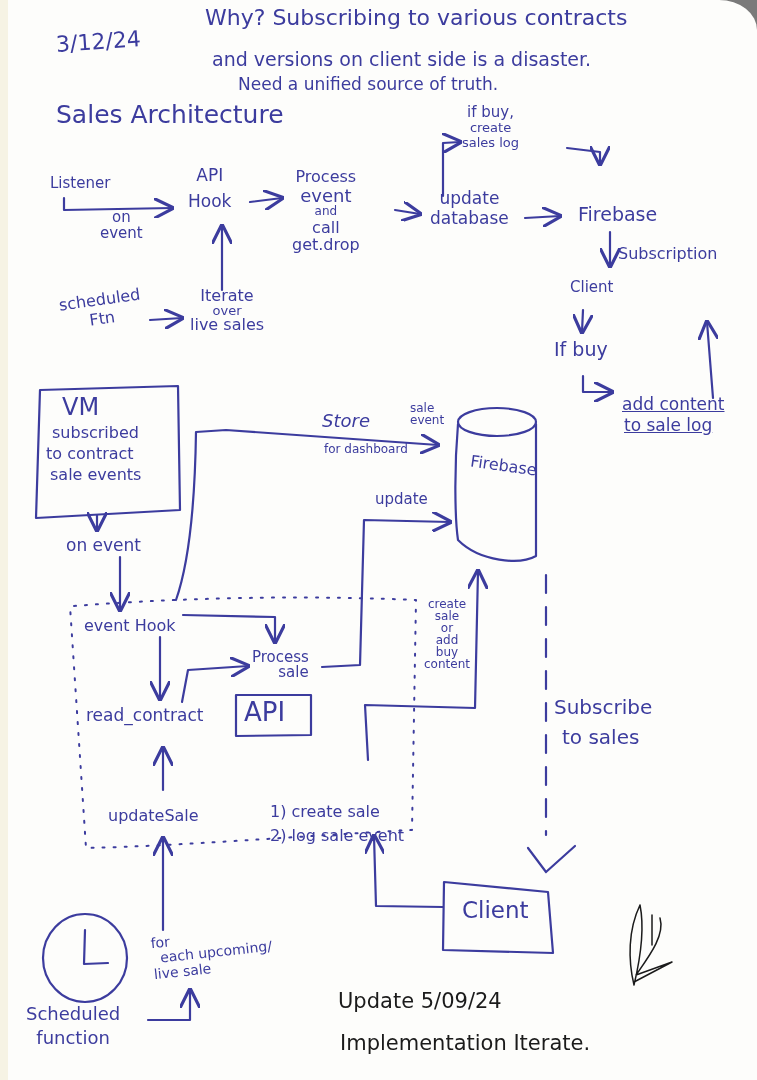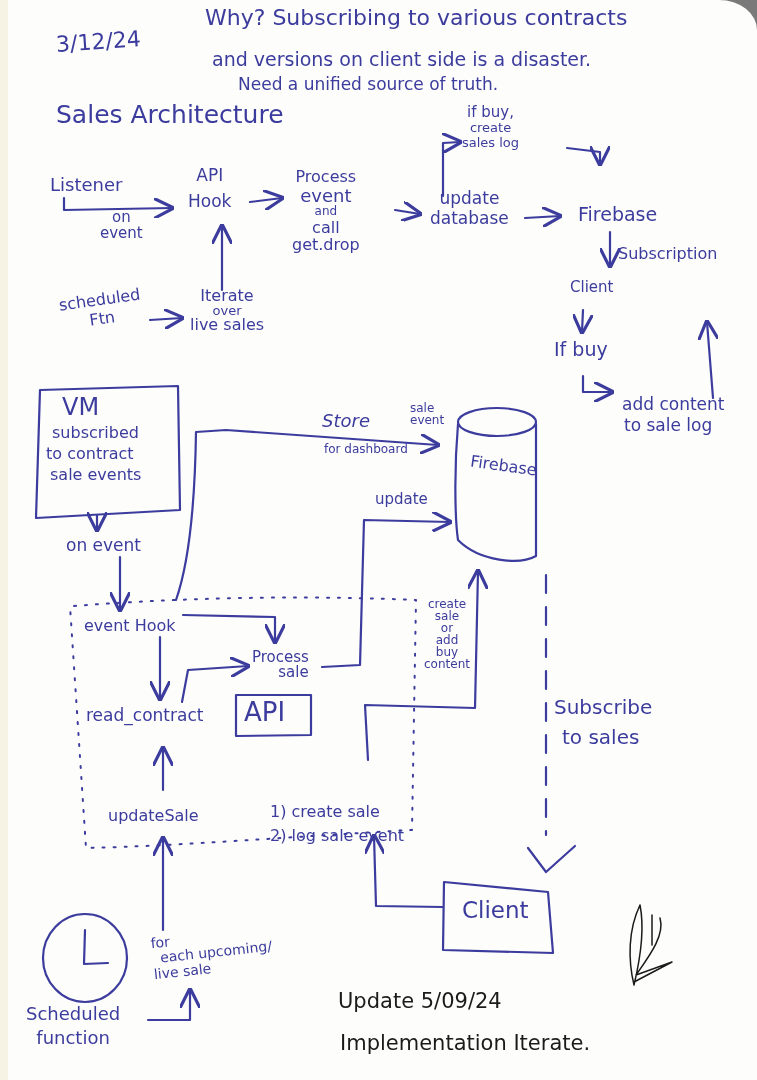--- a/index.html
+++ b/index.html
@@ -85,21 +85,21 @@
 
   <path class="sig" d="M640,905 C628,930 628,960 634,985 C640,960 645,930 640,905 M652,915 L652,945 M660,918 C665,935 650,955 636,975 L672,962 L634,982"></path>
 </svg>
 
 <div class="t" style="--ink:#3c3c9e; left:56px; top:30px; font-size:22px; transform:rotate(-4deg);">3/12/24</div>
 <div class="t" style="--ink:#3c3c9e; left:205px; top:6px; font-size:22px;">Why? Subscribing to various contracts</div>
 <div class="t" style="--ink:#3c3c9e; left:212px; top:50px; font-size:19px;">and versions on client side is a disaster.</div>
 <div class="t" style="--ink:#3c3c9e; left:238px; top:76px; font-size:17px;">Need a unified source of truth.</div>
 <div class="t" style="--ink:#3c3c9e; left:56px; top:102px; font-size:25px;">Sales Architecture</div>
 
-<div class="t" style="--ink:#3c3c9e; left:50px; top:176px; font-size:18px;">Listener</div>
+<div class="t" style="--ink:#3c3c9e; left:50px; top:176px; font-size:15px;">Listener</div>
 <div class="t c" style="--ink:#3c3c9e; left:100px; top:210px; font-size:15px;">
   <div>on</div>
     <div>event</div>
 </div>
 <div class="t c" style="--ink:#3c3c9e; left:188px; top:163px; font-size:17px; line-height:1.5;">
   <div>API</div>
     <div>Hook</div>
 </div>
 <div class="t c" style="--ink:#3c3c9e; left:292px; top:168px; font-size:16px; line-height:1.1;">
   <div>Process</div>
@@ -114,21 +114,21 @@
 </div>
 <div class="t c" style="--ink:#3c3c9e; left:462px; top:104px; font-size:13px; line-height:1.15;">
   <div style="font-size:15px">if buy,</div>
   <div>create</div>
   <div>sales log</div>
 </div>
 <div class="t" style="--ink:#3c3c9e; left:578px; top:205px; font-size:19px;">Firebase</div>
 <div class="t" style="--ink:#3c3c9e; left:618px; top:246px; font-size:16px;">Subscription</div>
 <div class="t" style="--ink:#3c3c9e; left:570px; top:280px; font-size:15px;">Client</div>
 <div class="t" style="--ink:#3c3c9e; left:554px; top:340px; font-size:19px;">If buy</div>
-<div class="t" style="--ink:#3c3c9e; left:622px; top:394px; font-size:17px; line-height:1.25;">
+<div class="t" style="--ink:#3c3c9e; left:622px; top:394px; font-size:17px; line-height:1.25;text-decoration:underline;">
   <div>add content</div>
     <div style="padding-left:2px">to sale log</div>
 </div>
 <div class="t c" style="--ink:#3c3c9e; left:60px; top:290px; font-size:16px; line-height:1.2; transform:rotate(-8deg);">
   <div>scheduled</div>
     <div>Ftn</div>
 </div>
 <div class="t c" style="--ink:#3c3c9e; left:190px; top:288px; font-size:16px; line-height:1.0;">
   <div>Iterate</div>
     <div style="font-size:13px">over</div>

